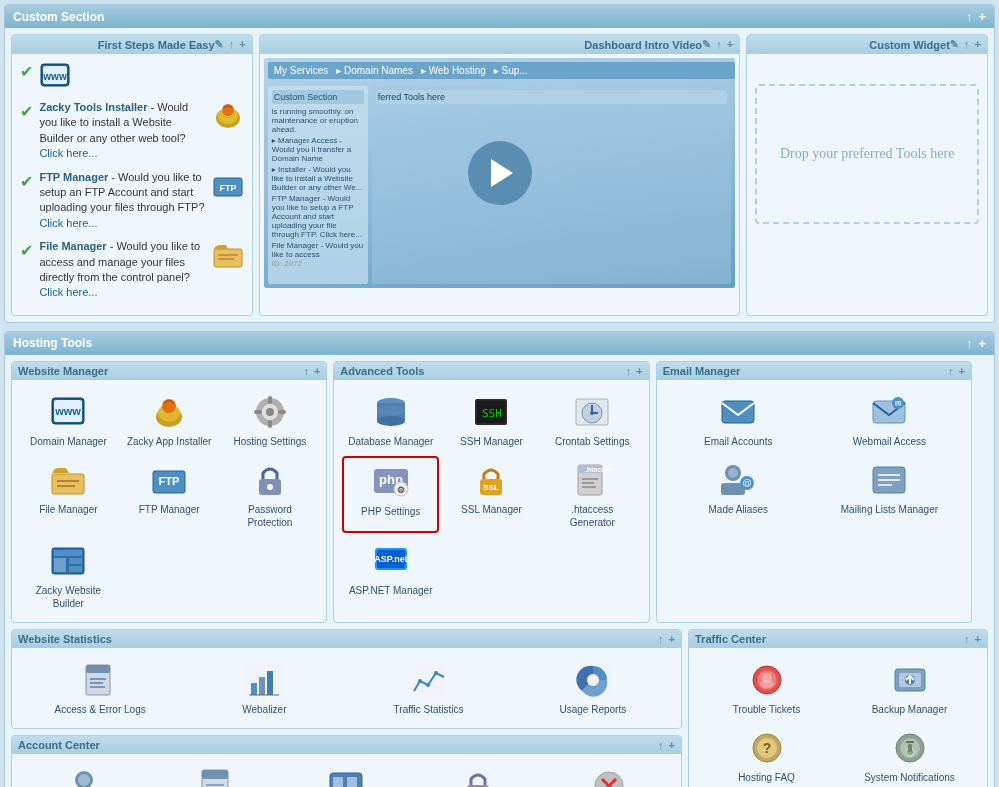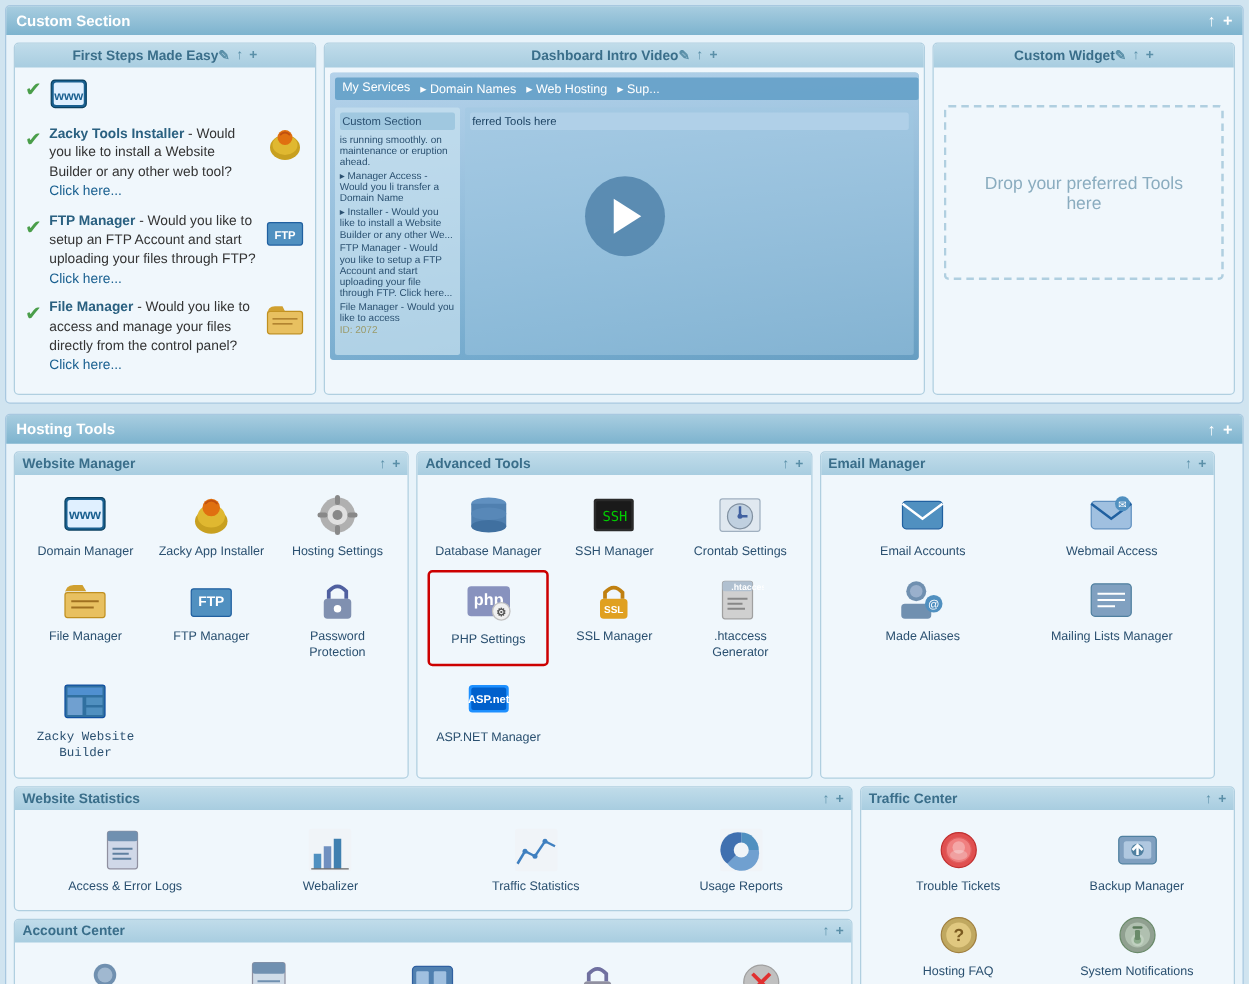--- a/index.html
+++ b/index.html
@@ -65,21 +65,21 @@
 
     .widget-panel-header {
       background: linear-gradient(180deg, #c0dcea 0%, #a8cde0 100%);
       color: #3a6e8a;
       font-size: 11px;
       font-weight: bold;
       padding: 3px 6px;
       border-radius: 3px 3px 0 0;
       display: flex;
       align-items: center;
-      justify-content: center;
+      justify-content: flex-end;
     }
 
     .widget-panel-header-icons {
       display: flex;
       gap: 5px;
     }
 
     .widget-panel-header-icons span {
       cursor: pointer;
       color: #5a8fa8;
@@ -213,20 +213,21 @@
       margin-left: 4px;
     }
 
     
     .custom-widget-body {
       padding: 8px;
       display: flex;
       align-items: center;
       justify-content: center;
       min-height: 200px;
+      font-family: Liberation Serif, serif;
     }
 
     .custom-widget-drop {
       border: 2px dashed #b0cfe0;
       border-radius: 4px;
       padding: 30px 20px;
       text-align: center;
       color: #8aacbf;
       font-size: 14px;
       width: 100%;
@@ -557,21 +558,21 @@
             <div class="tool-icon">
               <svg width="38" height="38" viewBox="0 0 38 38">
                 <rect x="8" y="18" width="22" height="16" rx="3" fill="#8090b0"></rect>
                 <path d="M12 18 L12 12 Q19 4 26 12 L26 18" stroke="#5060a0" stroke-width="3" fill="none"></path>
                 <circle cx="19" cy="26" r="3" fill="#fff"></circle>
               </svg>
             </div>
             <span class="tool-label">Password Protection</span>
           </div>
 
-          <div class="tool-item" style="grid-column:1;font-family:Liberation Mono, monospace;">
+          <div class="tool-item" style="grid-column:1;">
             <div class="tool-icon">
               <svg width="38" height="38" viewBox="0 0 38 38">
                 <rect x="3" y="6" width="32" height="26" rx="2" fill="#3070a0" stroke="#1050a0" stroke-width="1"></rect>
                 <rect x="5" y="8" width="28" height="6" fill="#5090d0"></rect>
                 <rect x="5" y="16" width="12" height="14" fill="#70a0d0"></rect>
                 <rect x="20" y="16" width="13" height="6" fill="#5090c0"></rect>
                 <rect x="20" y="24" width="13" height="6" fill="#5090c0"></rect>
               </svg>
             </div>
             <span class="tool-label">Zacky Website Builder</span>

